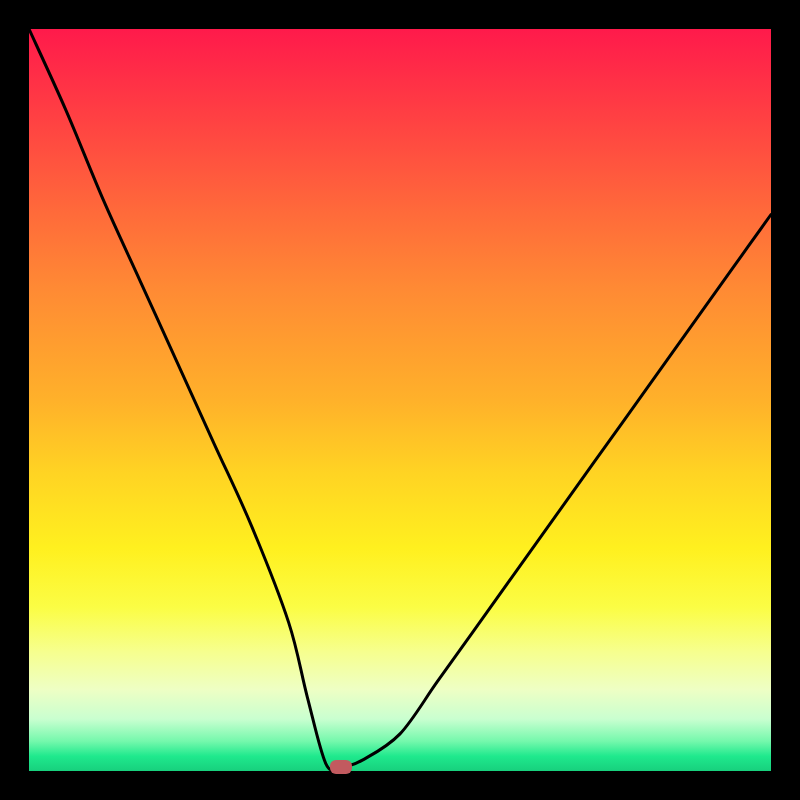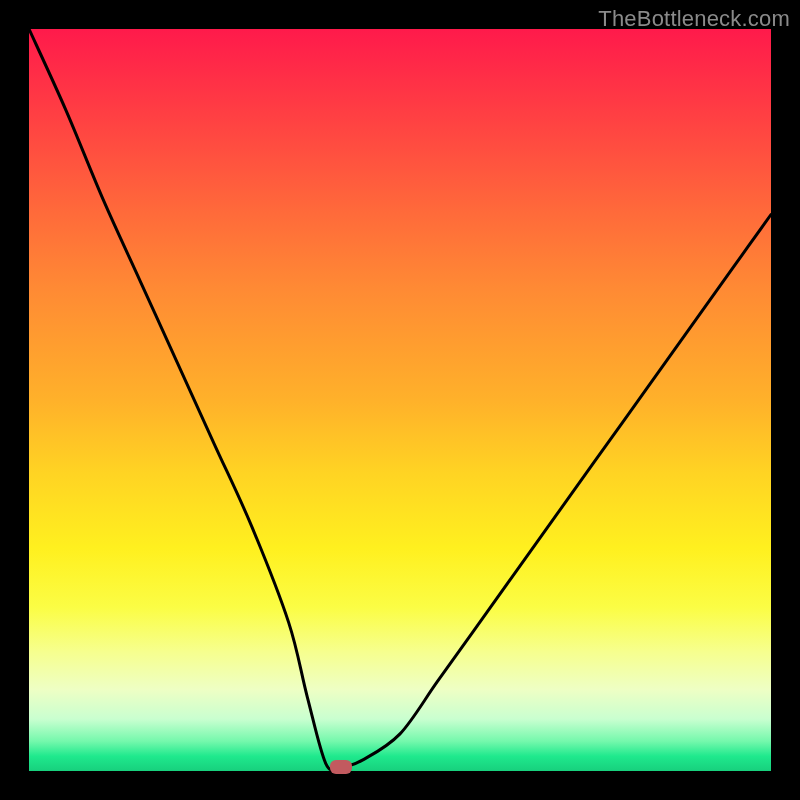--- a/index.html
+++ b/index.html
@@ -72,21 +72,20 @@
     font-weight: 500;
     letter-spacing: 0.2px;
     user-select: none;
   }
 </style>
 </head>
 <body>
 
 <div class="frame">
 
-  <div class="watermark">TheBottleneck.com</div>
 
   <div class="plot-area">
     <div class="plot-gradient"></div>
 
     <svg class="curve-svg" viewBox="0 0 742 742" preserveAspectRatio="none">
       <path id="curve-path" d="M 0 0 C 6.183333333333334 13.603333333333333, 24.733333333333334 53.17666666666668, 37.1 81.62 C 49.46666666666667 110.06333333333333, 61.833333333333336 142.21666666666664, 74.2 170.65999999999997 C 86.56666666666666 199.1033333333333, 98.93333333333334 225.0733333333333, 111.3 252.27999999999997 C 123.66666666666666 279.4866666666666, 136.03333333333333 306.6933333333333, 148.4 333.9 C 160.76666666666668 361.1066666666666, 173.13333333333333 388.31333333333333, 185.5 415.52 C 197.86666666666667 442.72666666666663, 210.23333333333332 467.46, 222.6 497.14 C 234.96666666666667 526.8199999999999, 250.42499999999998 565.1566666666668, 259.7 593.6 C 268.97499999999997 622.0433333333333, 272.06666666666666 644.3033333333333, 278.25 667.8 C 284.43333333333334 691.2966666666666, 291.235 722.8316666666667, 296.8 734.58 C 302.365 746.3283333333334, 305.45666666666665 738.9083333333333, 311.64 738.29 C 317.8233333333333 737.6716666666666, 324.0066666666667 736.435, 333.90000000000003 730.87 C 343.79333333333335 725.3050000000001, 358.6333333333333 717.885, 371 704.9 C 383.3666666666667 691.915, 395.73333333333335 670.2733333333333, 408.1 652.96 C 420.4666666666667 635.6466666666668, 432.8333333333333 618.3333333333334, 445.2 601.02 C 457.56666666666666 583.7066666666666, 469.93333333333334 566.3933333333332, 482.3 549.0799999999999 C 494.6666666666667 531.7666666666667, 507.0333333333333 514.4533333333333, 519.4 497.14 C 531.7666666666667 479.82666666666665, 544.1333333333333 462.5133333333333, 556.5 445.2 C 568.8666666666667 427.88666666666666, 581.2333333333333 410.5733333333334, 593.6 393.26000000000005 C 605.9666666666667 375.9466666666667, 618.3333333333333 358.6333333333333, 630.6999999999999 341.32 C 643.0666666666666 324.00666666666666, 655.4333333333334 306.6933333333333, 667.8000000000001 289.38 C 680.1666666666667 272.06666666666666, 692.5333333333333 254.75333333333327, 704.9 237.43999999999994 C 717.2666666666667 220.1266666666666, 735.8166666666666 194.15666666666667, 742 185.5" fill="none" stroke="#000" stroke-width="3" stroke-linejoin="round" stroke-linecap="round"></path>
     </svg>
 
     <div id="marker" class="marker" style="left: 311.64px; top: 738.29px; background: rgb(194, 90, 95);"></div>
   </div>

